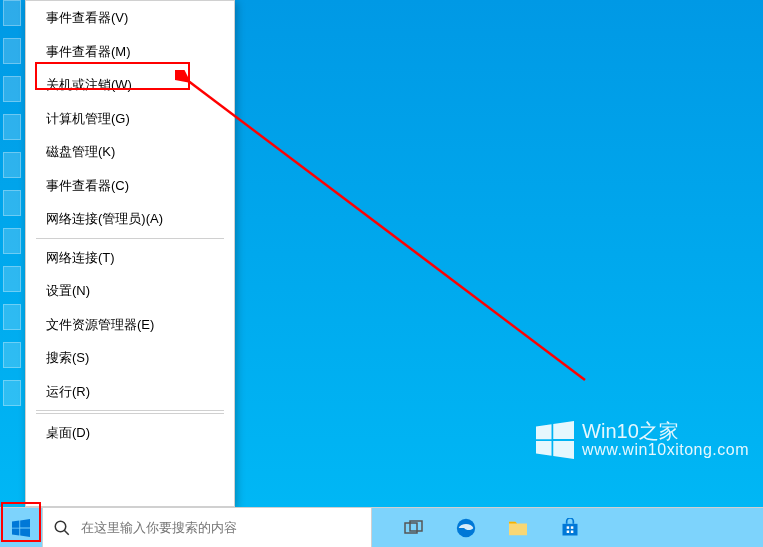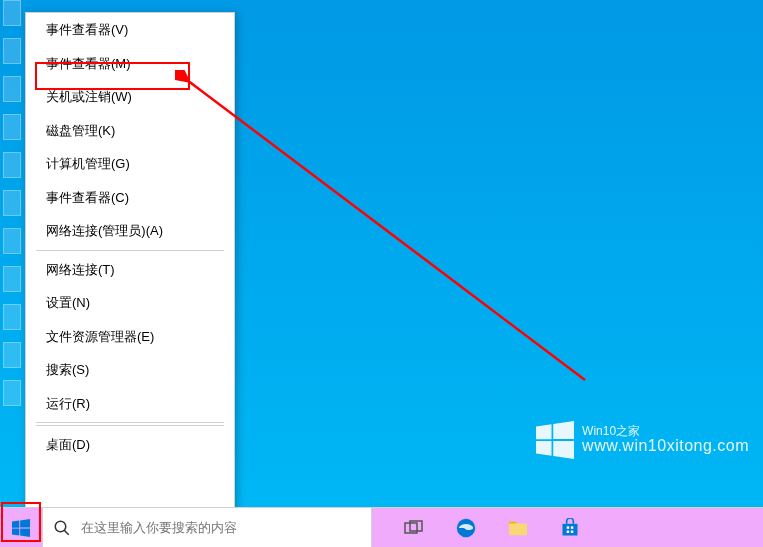--- a/index.html
+++ b/index.html
@@ -31,21 +31,20 @@
     .quick-menu {
       position: absolute;
       left: 25px; top: 0;
       width: 210px;
       height: 507px;
       background: #fff;
       color: #000;
       padding: 0 0 0 0;
       border: 1px solid #d0d0d0;
       box-shadow: 2px 2px 8px rgba(0,0,0,.25);
-      margin-top: 12px;
     }
     .menu-item {
       padding: 7px 20px;
       cursor: pointer;
       white-space: nowrap;
       line-height: 1.5;
     }
     .menu-separator {
       height: 1px;
       background: #d0d0d0;
@@ -68,21 +67,21 @@
     .arrow {
       position: absolute;
       left: 175px; top: 70px;
       width: 420px; height: 320px;
       pointer-events: none;
     }
     .taskbar {
       position: absolute;
       left: 0; right: 0; bottom: 0;
       height: 40px;
-      background: #f0abfc;
+      background: #7dd3fc;
       border-top: 1px solid #d0d0d0;
       display: flex;
       align-items: center;
     }
     .start-button {
       width: 42px; height: 40px;
       display: flex;
       align-items: center;
       justify-content: center;
       cursor: pointer;
@@ -127,21 +126,21 @@
     .watermark {
       position: absolute;
       right: 14px; bottom: 48px;
       display: flex;
       align-items: center;
       gap: 8px;
       color: #fff;
       opacity: .9;
     }
     .watermark-text { text-align: left; }
-    .watermark-title { font-size: 12px; font-weight: 500; line-height: 1; }
+    .watermark-title { font-size: 20px; font-weight: 500; line-height: 1; }
     .watermark-url { font-size: 16px; letter-spacing: .5px; }
     .win-logo-white { fill: #fff; }
   </style>
 </head>
 <body>
 
 <div class="desktop">
   <div class="desktop-icons">
     <div class="desktop-icon"></div>
     <div class="desktop-icon"></div>
@@ -153,22 +152,22 @@
     <div class="desktop-icon"></div>
     <div class="desktop-icon"></div>
     <div class="desktop-icon"></div>
     <div class="desktop-icon"></div>
   </div>
 
   <div class="quick-menu">
     <div class="menu-item">事件查看器(V)</div>
     <div class="menu-item">事件查看器(M)</div>
     <div class="menu-item">关机或注销(W)</div>
+    <div class="menu-item">计算机管理(G)</div>
     <div class="menu-item">磁盘管理(K)</div>
-    <div class="menu-item">计算机管理(G)</div>
     <div class="menu-item">事件查看器(C)</div>
     <div class="menu-item">网络连接(管理员)(A)</div>
     <div class="menu-separator"></div>
     <div class="menu-item">网络连接(T)</div>
     <div class="menu-item">设置(N)</div>
     <div class="menu-item">文件资源管理器(E)</div>
     <div class="menu-item">搜索(S)</div>
     <div class="menu-item">运行(R)</div>
     <div class="menu-separator"></div>
     <div class="menu-separator"></div>

